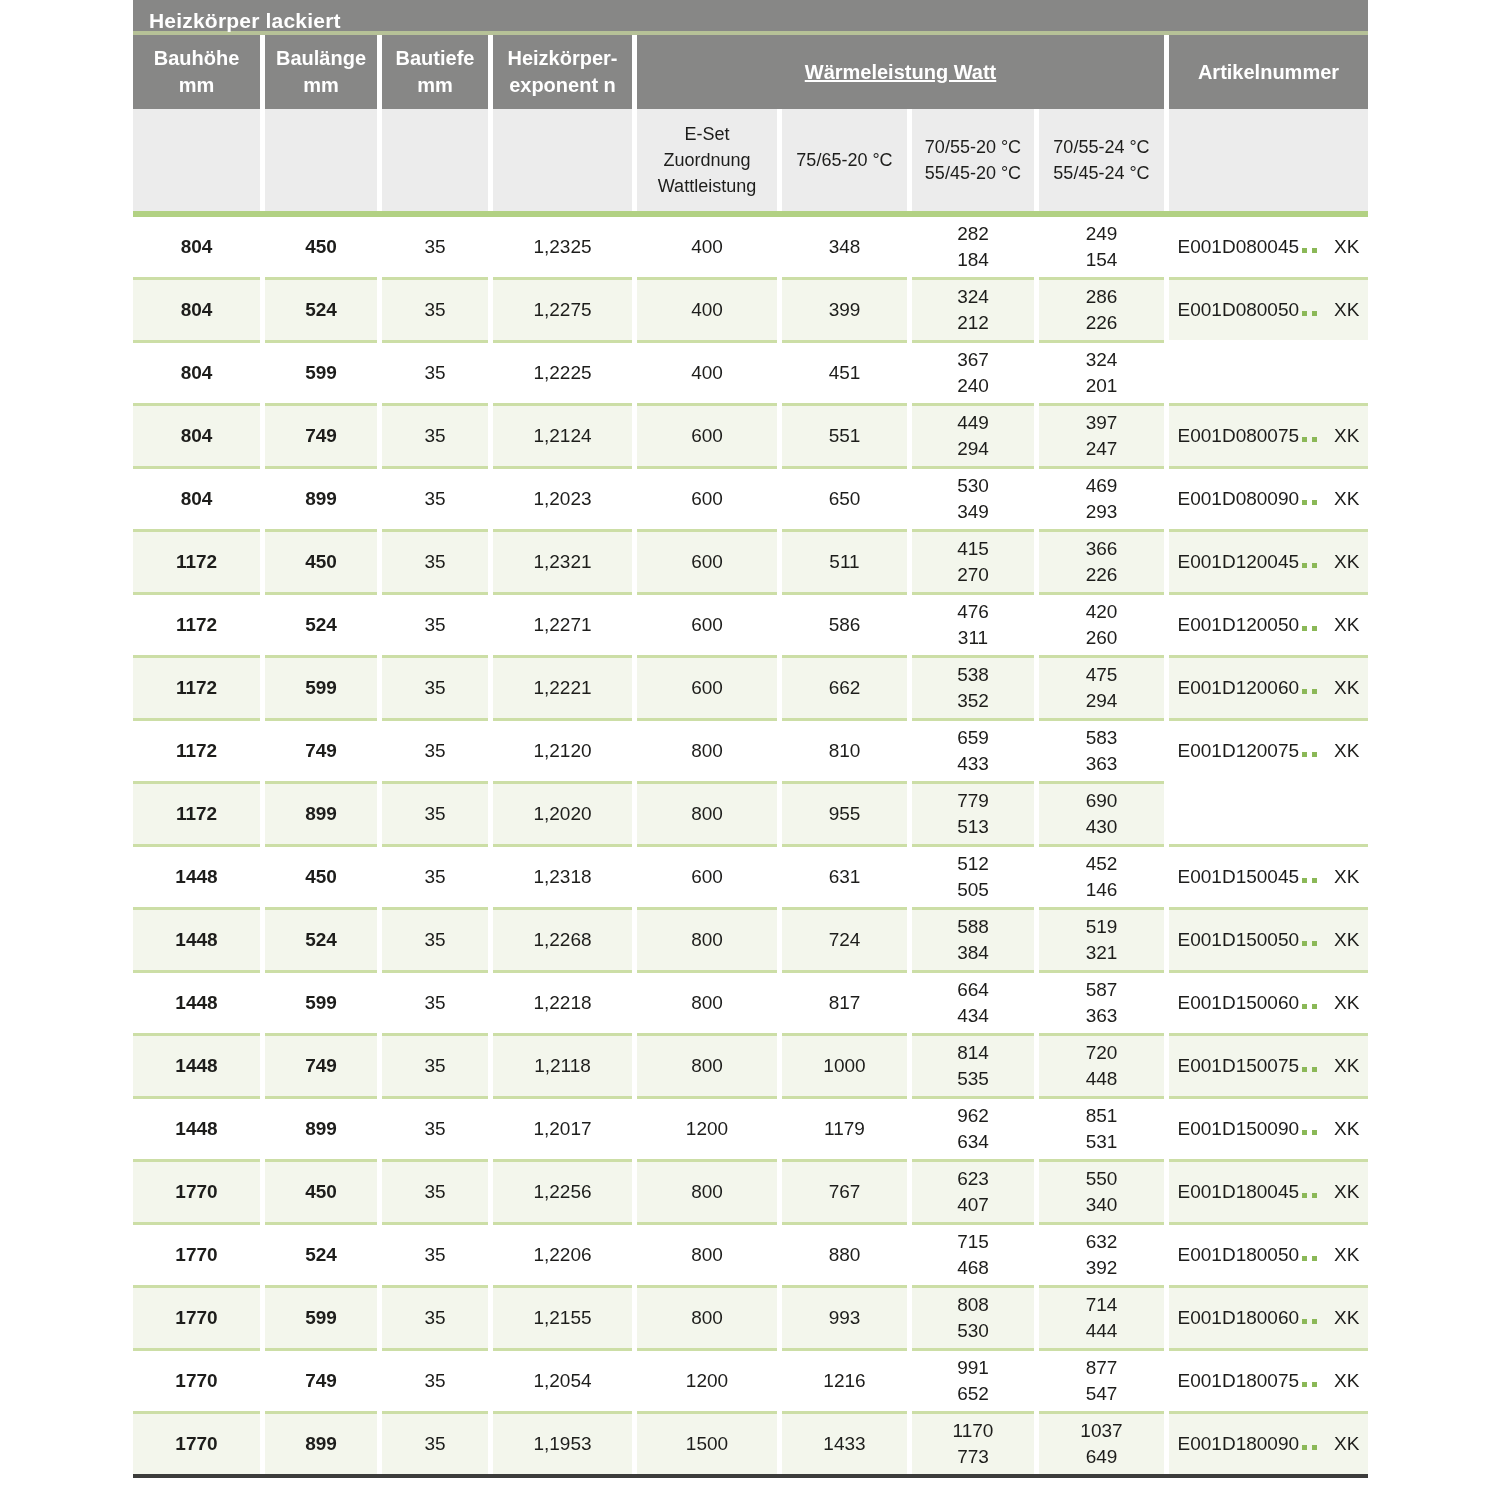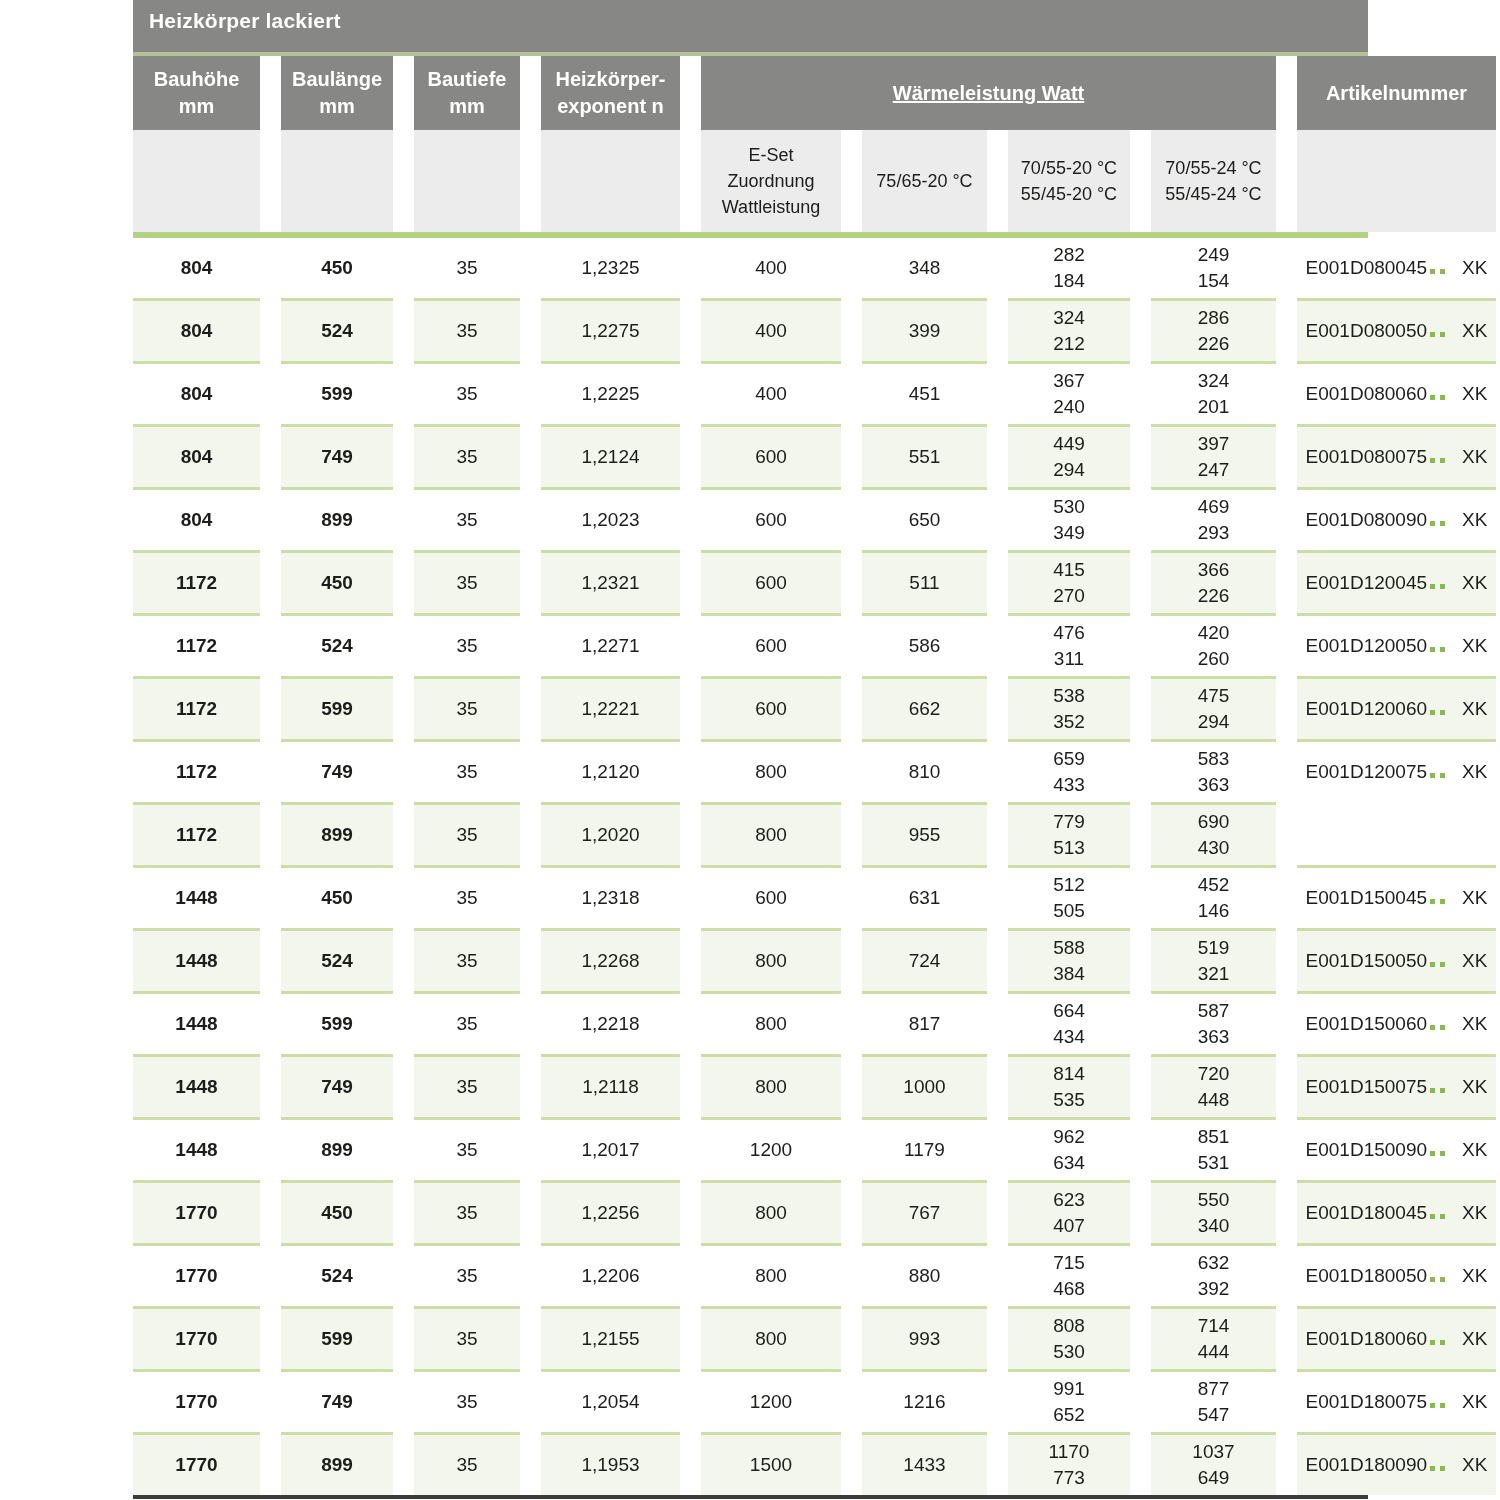--- a/index.html
+++ b/index.html
@@ -7,26 +7,26 @@
     width:1500px; height:1500px; background:#ffffff;
     font-family:"Liberation Sans", sans-serif;
     color:var(--text, #1d1d1b);
     position:relative;
   }
   .spec-table { position:absolute; left:133px; top:0; width:1235px; }
 
   .grid {
     display:grid;
     grid-template-columns:127px 112px 106px 139px 140px 125px 122px 125px 199px;
-    column-gap:21px;
+    column-gap:5px;
     background:#ffffff;
   }
 
   .banner {
-    box-sizing:border-box; width:100%; height:52px;
+    box-sizing:border-box; width:100%; height:31px;
     background:var(--header_bg); color:var(--header_text);
     font-weight:bold; font-size:21px; line-height:42px;
     padding-left:16px; letter-spacing:0.2px;
   }
   .thinline  { height:4px; background:var(--banner_line); }
   .thickline { height:6px; background:var(--group_line); }
   .bottomline{ height:4px; background:var(--bottom_line); }
 
   .hdr .cell {
     background:var(--header_bg); color:var(--header_text);
@@ -199,23 +199,20 @@
           <div>451</div>
         </div>
         <div class="cell">
           <div>367</div>
           <div>240</div>
         </div>
         <div class="cell">
           <div>324</div>
           <div>201</div>
         </div>
-        <div class="cell art">
-          <div><span>E001D080060</span><span class="dot"></span><span class="dot"></span><span class="suffix">XK</span></div>
-        </div>
       </div>
       <div class="grid row green">
         <div class="cell bold">
           <div>804</div>
         </div>
         <div class="cell bold">
           <div>749</div>
         </div>
         <div class="cell">
           <div>35</div>

